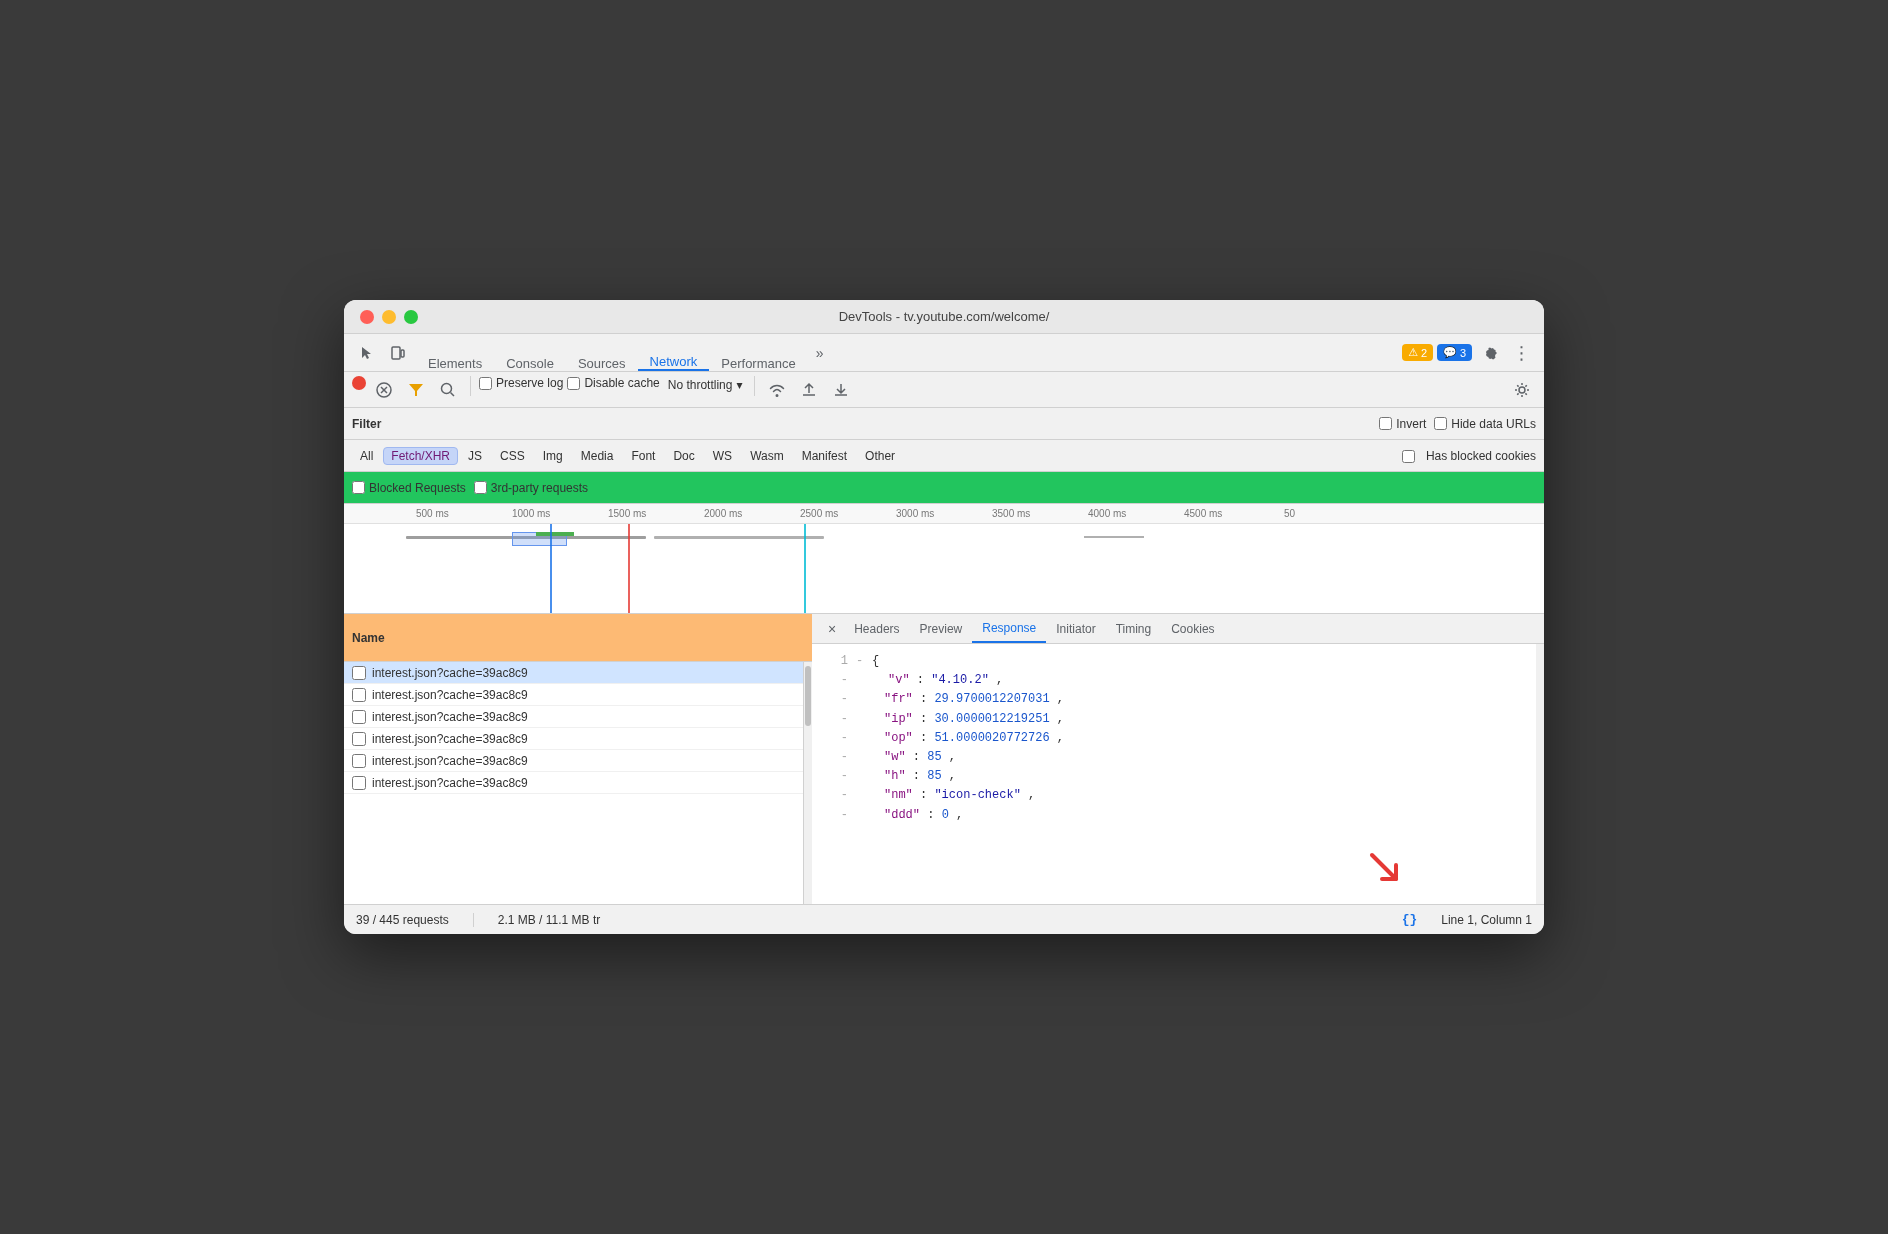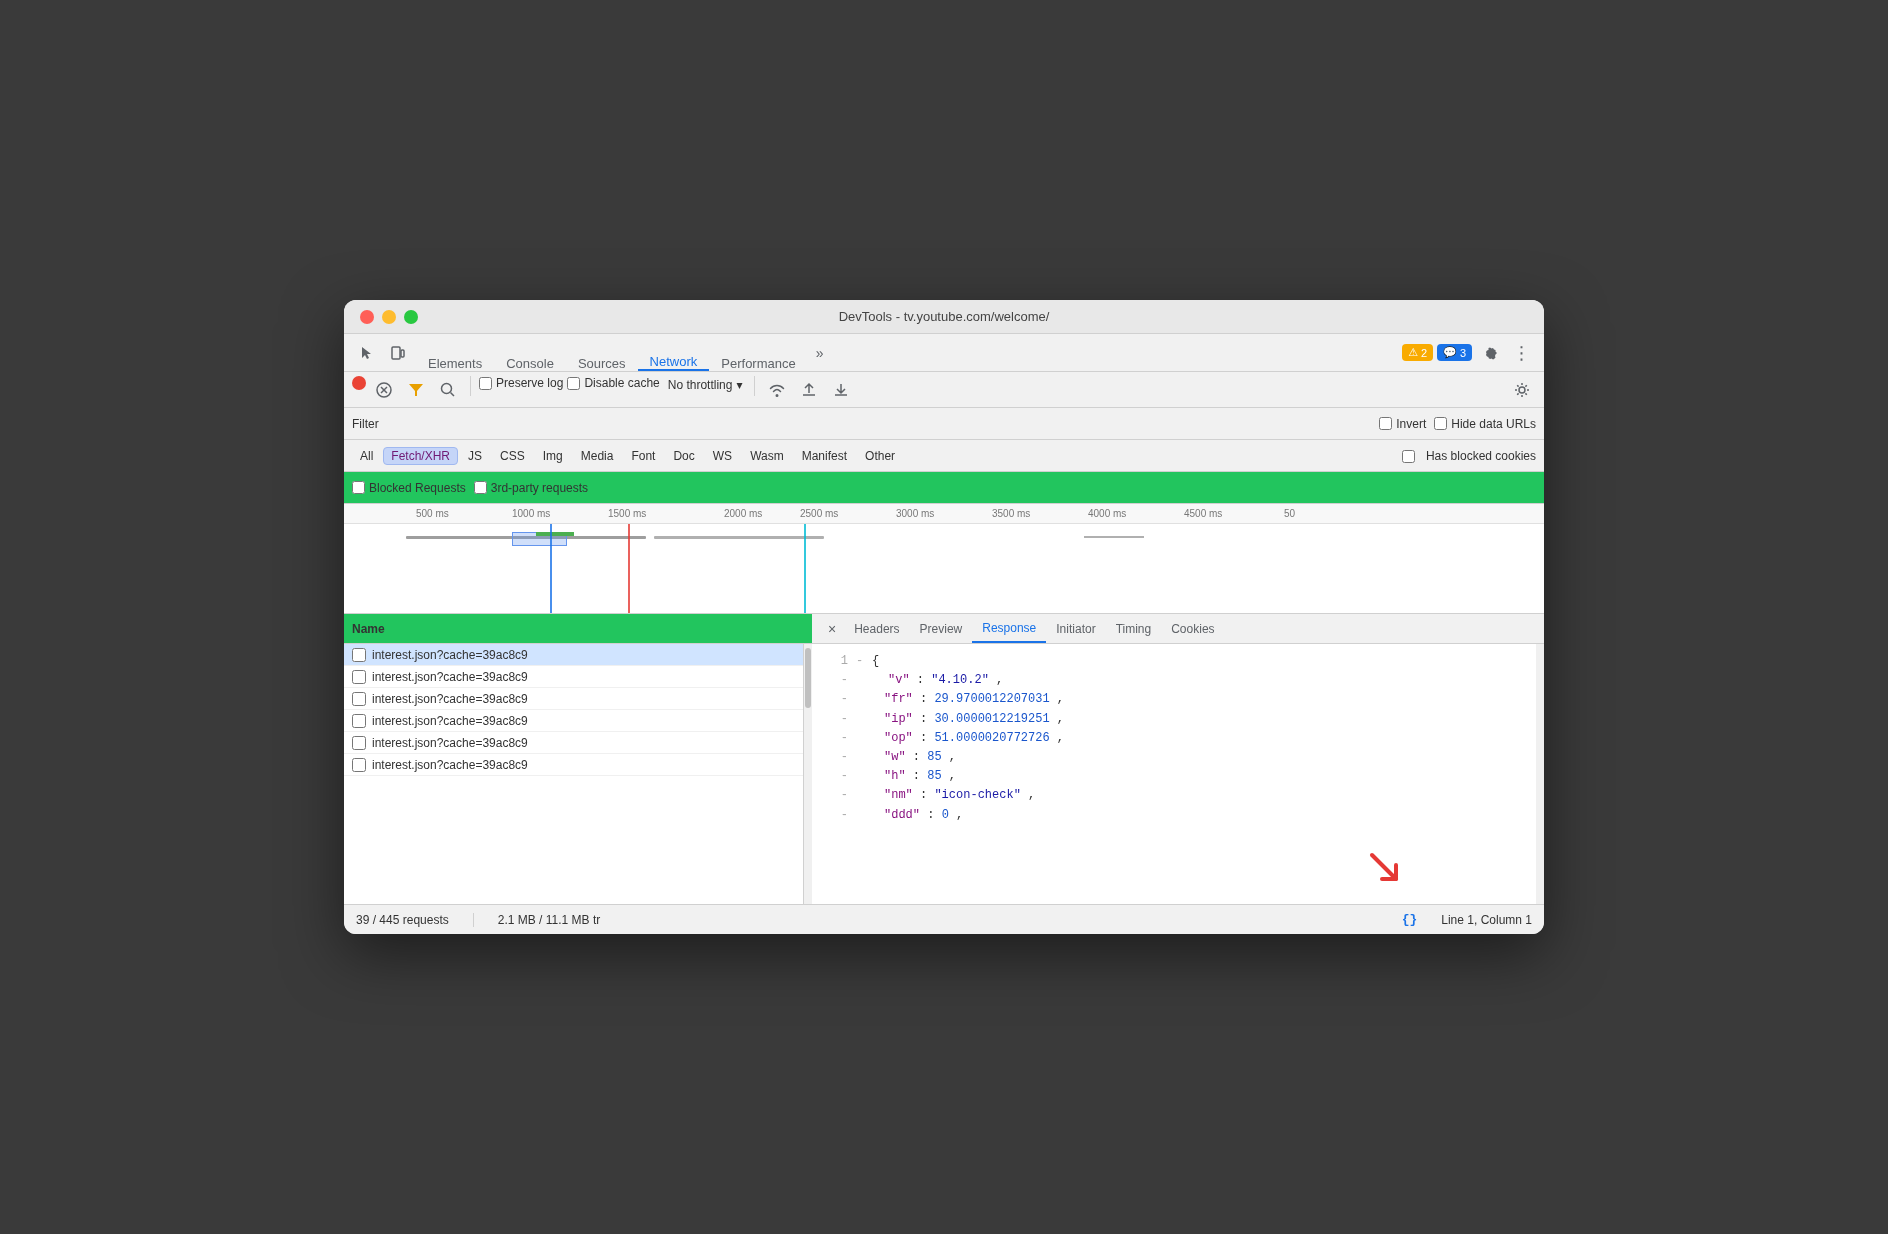--- a/index.html
+++ b/index.html
@@ -149,21 +149,21 @@
     }
     .filter-bar {
       background: #f1f1f1;
       border-bottom: 1px solid #d0d0d0;
       display: flex;
       align-items: center;
       padding: 4px 8px;
       gap: 8px;
       height: 32px;
     }
-    .filter-label { font-size: 12px; color: #333; }
+    .filter-label { font-size: 12px; color: #333; font-weight: bold; }
     .filter-input {
       flex: 1;
       border: none;
       background: transparent;
       font-size: 12px;
       outline: none;
     }
     .type-filter-bar {
       background: #f1f1f1;
       border-bottom: 1px solid #d0d0d0;
@@ -231,23 +231,23 @@
     }
     .requests-panel {
       width: 460px;
       border-right: 1px solid #d0d0d0;
       overflow-y: auto;
       background: white;
     }
     .requests-header {
       display: flex;
       align-items: center;
-      height: 30px;
-      border-bottom: 1px solid #d0d0d0;
-      background: #22c55e;
+      height: 48px;
+      border-bottom: 1px solid #d0d0d0;
+      background: #fdba74;
       padding: 0 8px;
       font-size: 12px;
       font-weight: 600;
       color: #333;
     }
     .request-row {
       display: flex;
       align-items: center;
       height: 22px;
       padding: 0 8px;
@@ -553,21 +553,21 @@
       <span>3rd-party requests</span>
     </label>
   </div>
 
   <div class="timeline-area">
 
     <div class="timeline-ruler" style="position:relative; height:20px;">
       <span class="ruler-tick" style="left:72px">500 ms</span>
       <span class="ruler-tick" style="left:168px">1000 ms</span>
       <span class="ruler-tick" style="left:264px">1500 ms</span>
-      <span class="ruler-tick" style="left:380px">2000 ms</span>
+      <span class="ruler-tick" style="left:360px">2000 ms</span>
       <span class="ruler-tick" style="left:456px">2500 ms</span>
       <span class="ruler-tick" style="left:552px">3000 ms</span>
       <span class="ruler-tick" style="left:648px">3500 ms</span>
       <span class="ruler-tick" style="left:744px">4000 ms</span>
       <span class="ruler-tick" style="left:840px">4500 ms</span>
       <span class="ruler-tick" style="left:940px">50</span>
     </div>
 
     <div class="tl-container">
 

